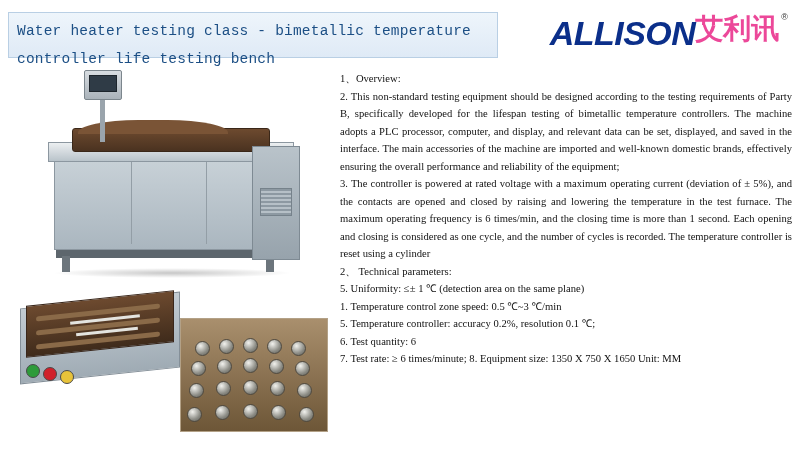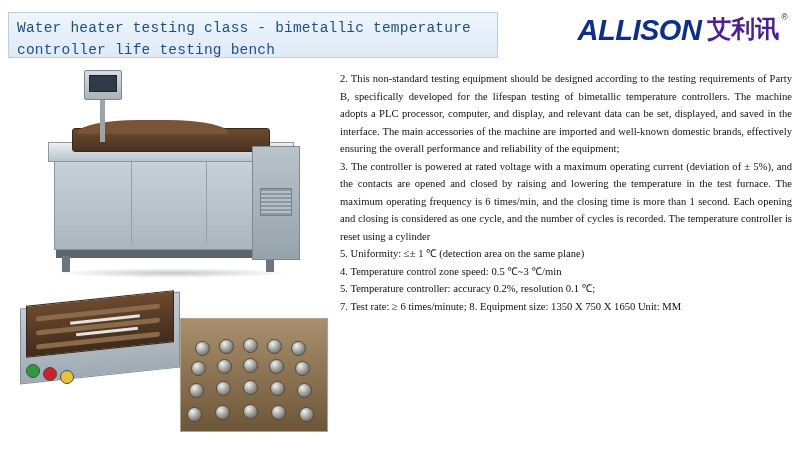--- a/index.html
+++ b/index.html
@@ -28,21 +28,21 @@
     width: 490px;
     height: 46px;
     background: linear-gradient(#eef5fb, #dfeaf6);
     border: 1px solid #b9cfe4;
     box-sizing: border-box;
     padding: 4px 8px 0 8px;
   }
   #title-text {
     font-family: "Liberation Mono", monospace;
     font-size: 14.5px;
-    line-height: 22px;
+    line-height: 28px;
     color: #1c4f85;
     letter-spacing: 0.2px;
   }
   #title-shadow {
     position: absolute;
     left: 16px;
     top: 56px;
     width: 470px;
     font-family: "Liberation Mono", monospace;
     font-size: 14.5px;
@@ -57,31 +57,30 @@
     position: absolute;
     right: 12px;
     top: 14px;
     display: flex;
     align-items: flex-start;
   }
   #brand-latin {
     font-family: "Liberation Sans", sans-serif;
     font-weight: bold;
     font-style: italic;
-    font-size: 29px;
+    font-size: 34px;
     color: #0b2f8a;
     letter-spacing: -0.5px;
     text-align: right;
   }
   #brand-cn {
     font-family: "DejaVu Sans", sans-serif;
     font-weight: bold;
-    font-size: 24px;
-    color: #4c1d95;
-    margin-left: 6px;
+    font-size: 28px;
+    color: #ec4899;
     line-height: 30px;
   }
   #brand-reg {
     font-family: "Liberation Sans", sans-serif;
     font-size: 9px;
     color: #333;
     margin-left: 2px;
     margin-top: -2px;
   }
 
@@ -343,21 +342,24 @@
         <div class="c-cell" style="left:34px; top:86px;"></div>
         <div class="c-cell" style="left:62px; top:85px;"></div>
         <div class="c-cell" style="left:90px; top:86px;"></div>
         <div class="c-cell" style="left:118px; top:88px;"></div>
       </div>
     </div>
 
   </div>
 
   <div id="text-col">
+    <p class="sect">1、Overview:</p>
     <p class="li">2. This non-standard testing equipment should be designed according to the testing requirements of Party B, specifically developed for the lifespan testing of bimetallic temperature controllers. The machine adopts a PLC processor, computer, and display, and relevant data can be set, displayed, and saved in the interface. The main accessories of the machine are imported and well-known domestic brands, effectively ensuring the overall performance and reliability of the equipment;</p>
     <p class="li">3. The controller is powered at rated voltage with a maximum operating current (deviation of ± 5%), and the contacts are opened and closed by raising and lowering the temperature in the test furnace. The maximum operating frequency is 6 times/min, and the closing time is more than 1 second. Each opening and closing is considered as one cycle, and the number of cycles is recorded. The temperature controller is reset using a cylinder</p>
+    <p class="sect">2、 Technical parameters:</p>
     <p class="li">5. Uniformity: ≤± 1 ℃ (detection area on the same plane)</p>
-    <p class="li">4. Temperature control zone speed: 0.5 ℃~3 ℃/min</p>
+    <p class="li">1. Temperature control zone speed: 0.5 ℃~3 ℃/min</p>
     <p class="li">5. Temperature controller: accuracy 0.2%, resolution 0.1 ℃;</p>
+    <p class="li">6. Test quantity: 6</p>
     <p class="li">7. Test rate: ≥ 6 times/minute; 8. Equipment size: 1350 X 750 X 1650 Unit: MM</p>
   </div>
 
 </div>
 
 </body></html>

